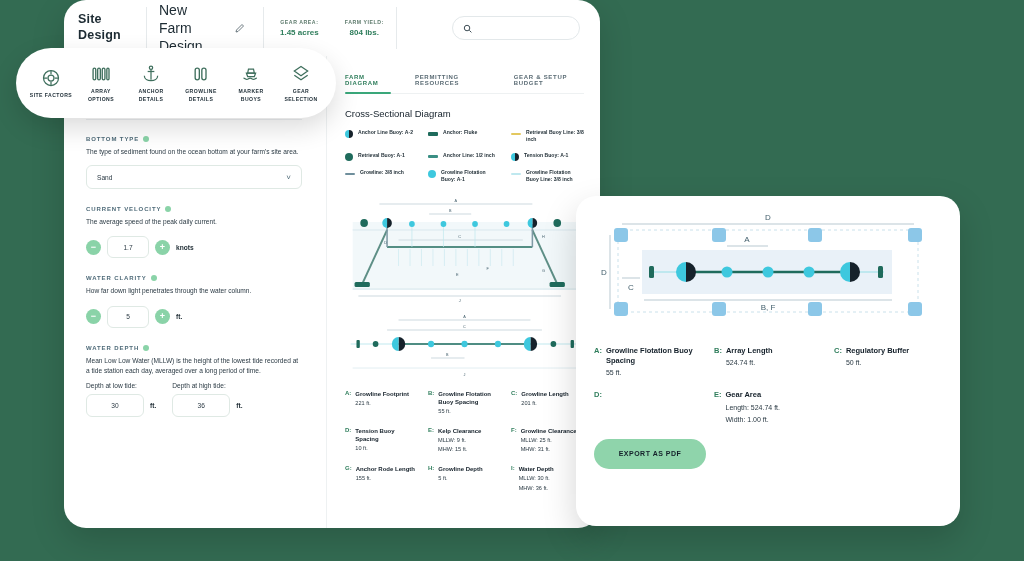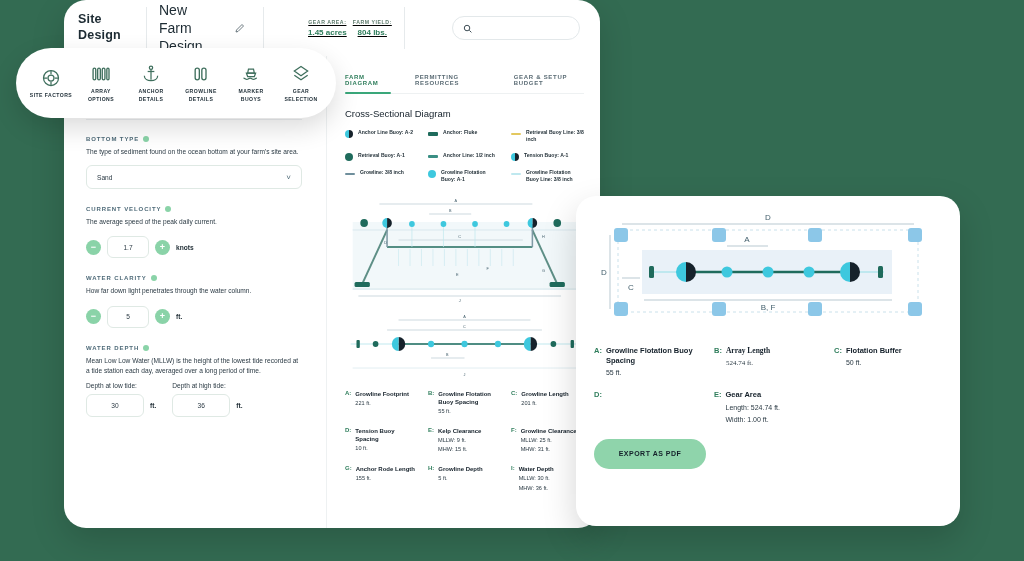--- a/index.html
+++ b/index.html
@@ -24,21 +24,21 @@
   .farm-design-title {
     font-size: 12.5px; font-weight: bold; color: #1d2b33; line-height: 1.25;
     width: 56px; letter-spacing: .2px;
   }
   .hdr-divider { width: 1px; height: 42px; background: #e6eaec; margin: 0 12px; }
   .project-name { font-size: 14px; color: #1d2b33; line-height: 1.3; width: 62px; }
   .pencil-btn {
     width: 22px; height: 22px; margin-left: 8px; display: flex;
     align-items: center; justify-content: center; color: #4a5a63;
   }
-  .stats { display: flex; gap: 6px; margin-left: 32px; text-decoration: underline; }
+  .stats { display: flex; gap: 26px; margin-left: 4px; }
   .stat { text-align: center; }
   .stat-label {
     font-size: 5.2px; letter-spacing: .55px; font-weight: bold;
     color: #5d7a6c; text-transform: uppercase; line-height: 1.45;
   }
   .stat-value { font-size: 8px; font-weight: bold; color: #2e7d5b; margin-top: 2px; }
   .search-wrap { margin-left: auto; padding-right: 6px; }
   .search-box {
     width: 128px; height: 24px; border: 1px solid #e3e8ea; border-radius: 12px;
     display: flex; align-items: center; padding: 0 9px; background: #fff;
@@ -587,29 +587,29 @@
     <div class="rp-meas-grid">
       <div class="meas">
         <span class="rp-key">A:</span>
         <span class="meas-body" style="display: block;">
           <span class="rp-name" style="display: block;">Growline Flotation Buoy Spacing</span>
           <span class="rp-val" style="display: block;">55 ft.</span>
         </span>
       </div>
       <div class="meas">
         <span class="rp-key">B:</span>
-        <span class="meas-body" style="display: block; font-family: Liberation Serif, serif;">
+        <span class="meas-body" style="display: block;">
           <span class="rp-name" style="display: block;">Array Length</span>
           <span class="rp-val" style="display: block;">524.74 ft.</span>
         </span>
       </div>
       <div class="meas">
         <span class="rp-key">C:</span>
         <span class="meas-body" style="display: block;">
-          <span class="rp-name" style="display: block;">Flotation Buffer</span>
+          <span class="rp-name" style="display: block;">Regulatory Buffer</span>
           <span class="rp-val" style="display: block;">50 ft.</span>
         </span>
       </div>
       <div class="meas">
         <span class="rp-key">D:</span>
       </div>
       <div class="meas">
         <span class="rp-key">E:</span>
         <span class="meas-body" style="display: block;">
           <span class="rp-name" style="display: block;">Gear Area</span>

